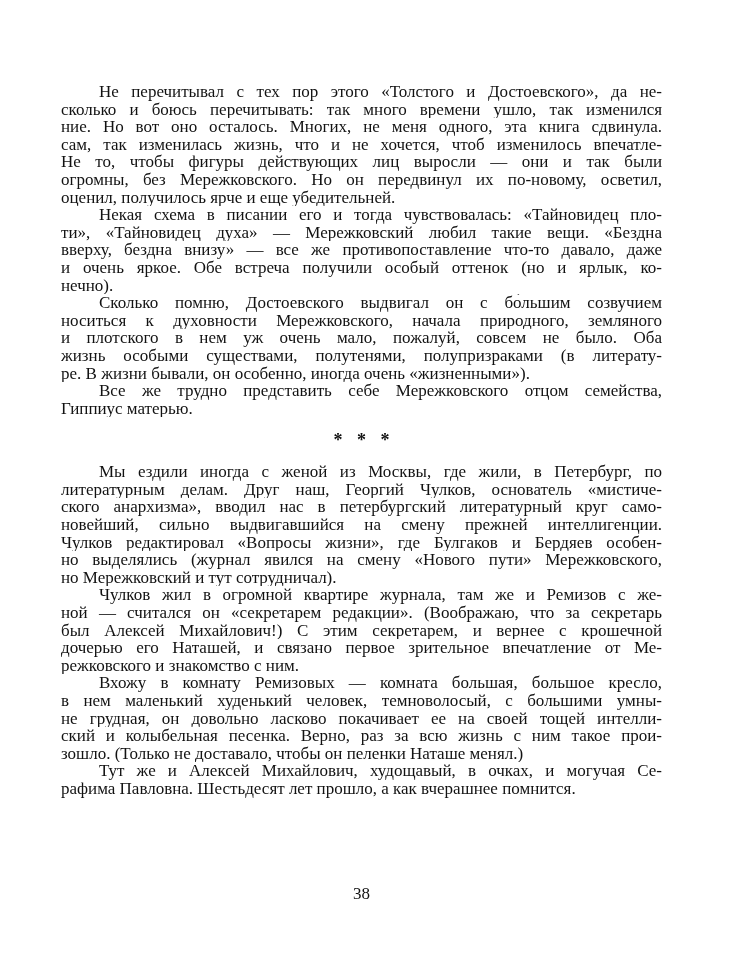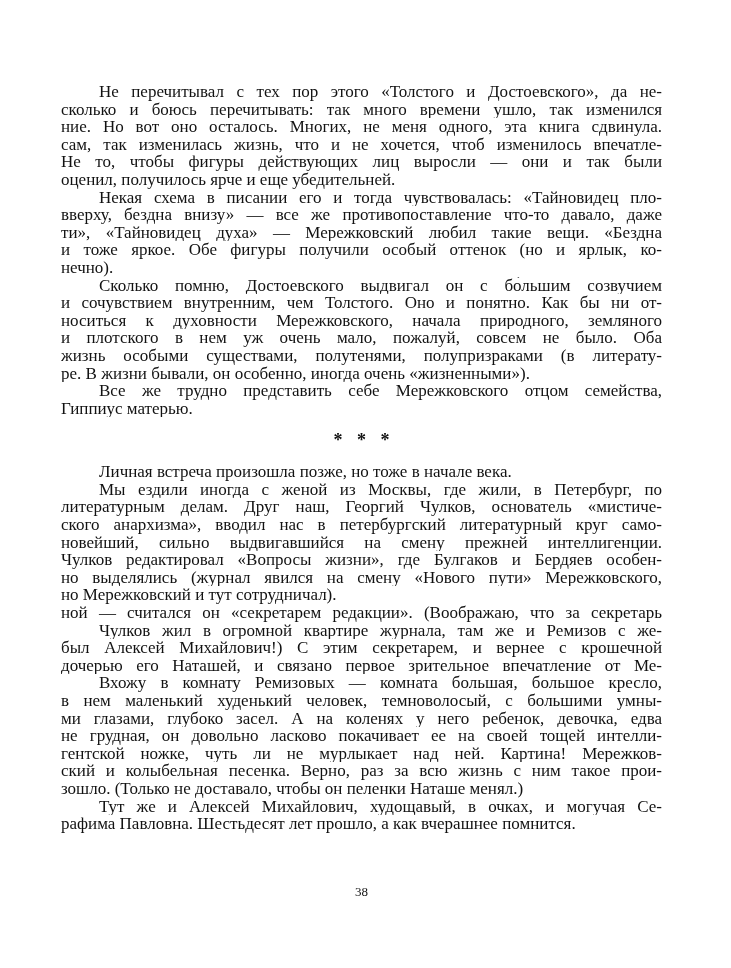--- a/index.html
+++ b/index.html
@@ -50,65 +50,63 @@
     font-weight: bold;
     word-spacing: 10px;
     color: #121212;
   }
   .page-number {
     position: absolute;
     top: 874px;
     left: 61px;
     width: 601px;
     text-align: center;
-    font-size: 13px;
+    font-size: 17px;
     color: #121212;
   }
 </style>
 </head>
 <body>
 
 <div class="page">
   <div class="text-block" id="text-block">
       <div class="line indent">Не перечитывал с тех пор этого «Толстого и Достоевского», да не-</div>
       <div class="line">сколько и боюсь перечитывать: так много времени ушло, так изменился</div>
       <div class="line">ние. Но вот оно осталось. Многих, не меня одного, эта книга сдвинула.</div>
       <div class="line">сам, так изменилась жизнь, что и не хочется, чтоб изменилось впечатле-</div>
       <div class="line">Не то, чтобы фигуры действующих лиц выросли — они и так были</div>
+      <div class="line">огромны, без Мережковского. Но он передвинул их по-новому, осветил,</div>
       <div class="line end">оценил, получилось ярче и еще убедительней.</div>
       <div class="line indent">Некая схема в писании его и тогда чувствовалась: «Тайновидец пло-</div>
+      <div class="line">ти», «Тайновидец духа» — Мережковский любил такие вещи. «Бездна</div>
       <div class="line">вверху, бездна внизу» — все же противопоставление что-то давало, даже</div>
-      <div class="line">ти», «Тайновидец духа» — Мережковский любил такие вещи. «Бездна</div>
-      <div class="line">и тоже яркое. Обе фигуры получили особый оттенок (но и ярлык, ко-</div>
+      <div class="line">и очень яркое. Обе встреча получили особый оттенок (но и ярлык, ко-</div>
       <div class="line end">нечно).</div>
       <div class="line indent">Сколько помню, Достоевского выдвигал он с бо́льшим созвучием</div>
-      <div class="line">и сочувствием внутренним, чем Толстого. Оно и понятно. Как бы ни от-</div>
       <div class="line">носиться к духовности Мережковского, начала природного, земляного</div>
       <div class="line">и плотского в нем уж очень мало, пожалуй, совсем не было. Оба</div>
       <div class="line">жизнь особыми существами, полутенями, полупризраками (в литерату-</div>
       <div class="line end">ре. В жизни бывали, он особенно, иногда очень «жизненными»).</div>
       <div class="line indent">Все же трудно представить себе Мережковского отцом семейства,</div>
       <div class="line end">Гиппиус матерью.</div>
       <div class="separator">* * *</div>
-      <div class="line indent end">Личная встреча произошла позже, но тоже в начале века.</div>
       <div class="line indent">Мы ездили иногда с женой из Москвы, где жили, в Петербург, по</div>
       <div class="line">литературным делам. Друг наш, Георгий Чулков, основатель «мистиче-</div>
       <div class="line">ского анархизма», вводил нас в петербургский литературный круг само-</div>
       <div class="line">новейший, сильно выдвигавшийся на смену прежней интеллигенции.</div>
       <div class="line">Чулков редактировал «Вопросы жизни», где Булгаков и Бердяев особен-</div>
       <div class="line">но выделялись (журнал явился на смену «Нового пути» Мережковского,</div>
       <div class="line end">но Мережковский и тут сотрудничал).</div>
+      <div class="line indent">Чулков жил в огромной квартире журнала, там же и Ремизов с же-</div>
       <div class="line">ной — считался он «секретарем редакции». (Воображаю, что за секретарь</div>
-      <div class="line indent">Чулков жил в огромной квартире журнала, там же и Ремизов с же-</div>
       <div class="line">был Алексей Михайлович!) С этим секретарем, и вернее с крошечной</div>
       <div class="line">дочерью его Наташей, и связано первое зрительное впечатление от Ме-</div>
+      <div class="line end">режковского и знакомство с ним.</div>
       <div class="line indent">Вхожу в комнату Ремизовых — комната большая, большое кресло,</div>
       <div class="line">в нем маленький худенький человек, темноволосый, с большими умны-</div>
-      <div class="line">ми глазами, глубоко засел. А на коленях у него ребенок, девочка, едва</div>
       <div class="line">не грудная, он довольно ласково покачивает ее на своей тощей интелли-</div>
-      <div class="line">гентской ножке, чуть ли не мурлыкает над ней. Картина! Мережков-</div>
       <div class="line">ский и колыбельная песенка. Верно, раз за всю жизнь с ним такое прои-</div>
       <div class="line end">зошло. (Только не доставало, чтобы он пеленки Наташе менял.)</div>
       <div class="line indent">Тут же и Алексей Михайлович, худощавый, в очках, и могучая Се-</div>
       <div class="line end">рафима Павловна. Шестьдесят лет прошло, а как вчерашнее помнится.</div>
     </div>
   <div class="page-number">38</div>
 </div>
 
 </body></html>

